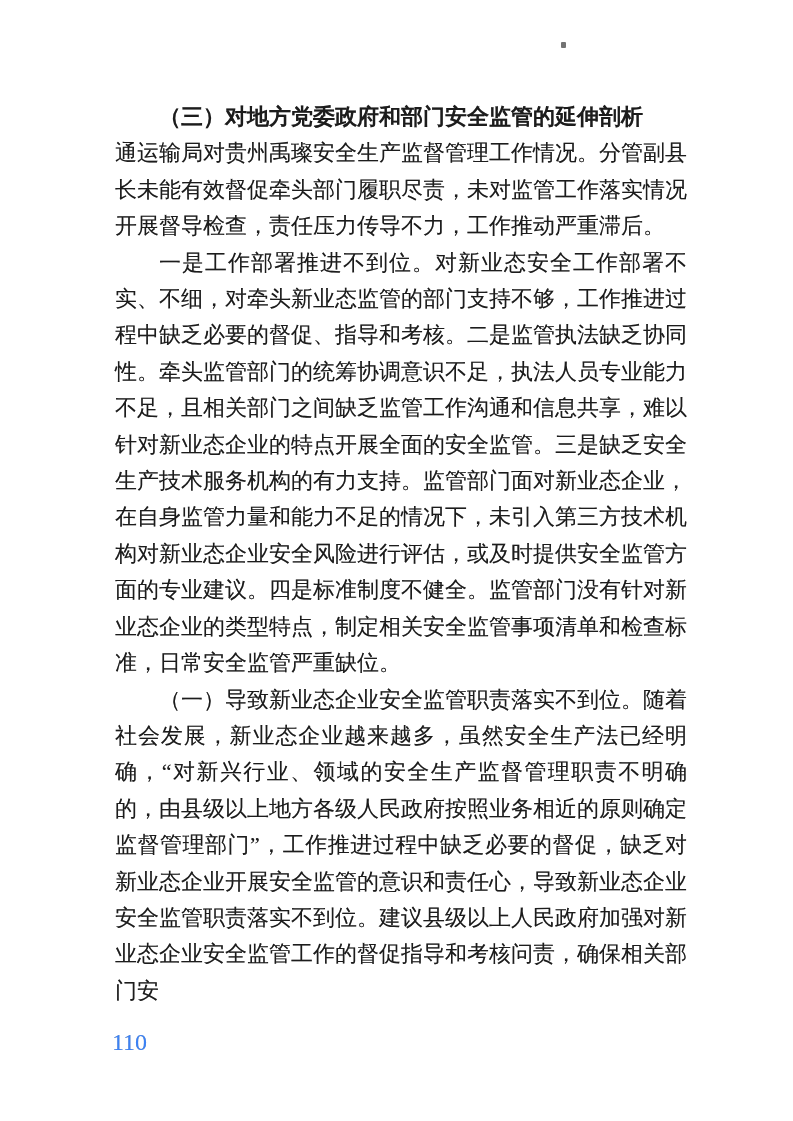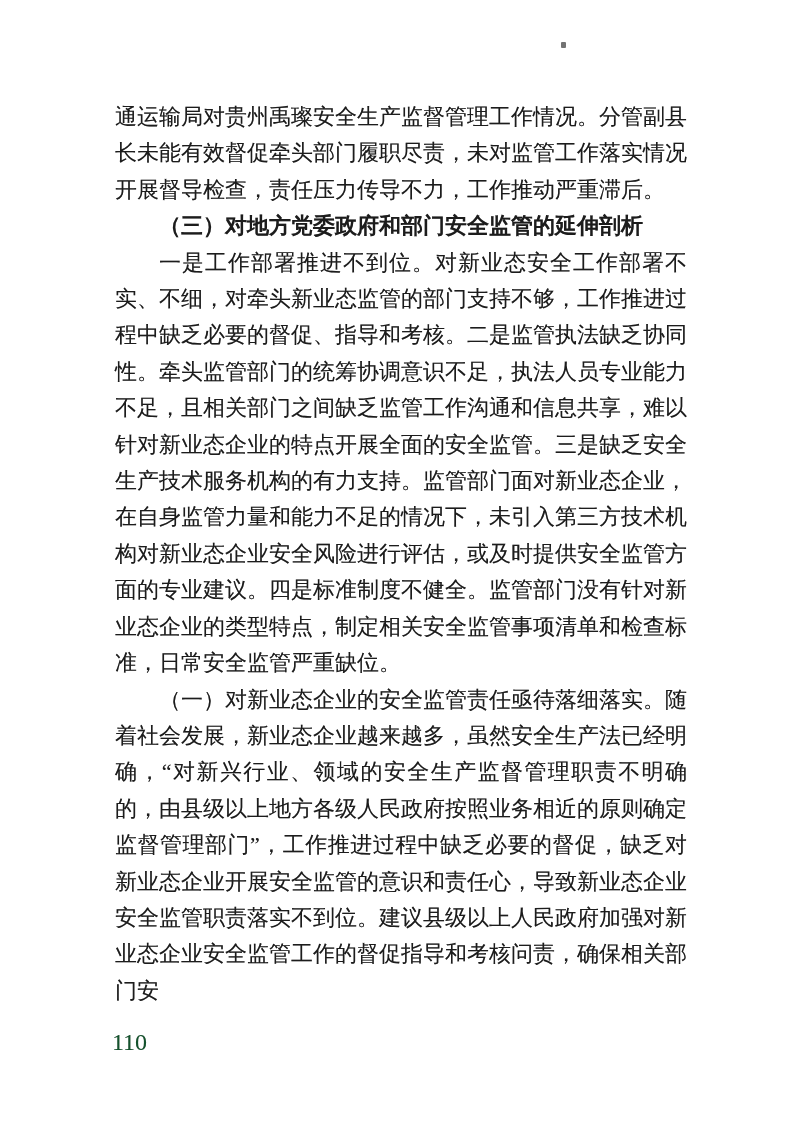--- a/index.html
+++ b/index.html
@@ -39,21 +39,21 @@
     font-weight: bold;
     font-family: "Liberation Sans", "DejaVu Sans", sans-serif;
     letter-spacing: 1px;
   }
   .page-number {
     position: absolute;
     left: 112px;
     top: 1028px;
     font-size: 24px;
     line-height: 28px;
-    color: #14532d;
+    color: #3b82f6;
     font-family: "Liberation Serif", "DejaVu Serif", serif;
     text-shadow: 0 0 0.4px rgba(40,40,40,0.4);
   }
   .speck {
     position: absolute;
     left: 561px;
     top: 42px;
     width: 5px;
     height: 6px;
     background: #5a5a5a;
@@ -63,26 +63,26 @@
 </style>
 </head>
 <body>
 
 <div class="page">
 
   <span class="speck"></span>
 
   <div class="doc">
 
+    <p class="para indent heading-kai"><span>（三）对地方党委政府和部门安全监管的延伸剖析</span></p>
+
     <p class="para"><span>通运输局对贵州禹璨安全生产监督管理工作情况。分管副县长未能有效督促牵头部门履职尽责，未对监管工作落实情况开展督导检查，责任压力传导不力，工作推动严重滞后。</span></p>
-
-    <p class="para indent heading-kai"><span>（三）对地方党委政府和部门安全监管的延伸剖析</span></p>
 
     <p class="para indent"><span class="seg-bold">一是</span><span>工作部署推进不到位。对新业态安全工作部署不实、不细，对牵头新业态监管的部门支持不够，工作推进过程中缺乏必要的督促、指导和考核。</span><span class="seg-bold">二是</span><span>监管执法缺乏协同性。牵头监管部门的统筹协调意识不足，执法人员专业能力不足，且相关部门之间缺乏监管工作沟通和信息共享，难以针对新业态企业的特点开展全面的安全监管。</span><span class="seg-bold">三是</span><span>缺乏安全生产技术服务机构的有力支持。监管部门面对新业态企业，在自身监管力量和能力不足的情况下，未引入第三方技术机构对新业态企业安全风险进行评估，或及时提供安全监管方面的专业建议。</span><span class="seg-bold">四是</span><span>标准制度不健全。监管部门没有针对新业态企业的类型特点，制定相关安全监管事项清单和检查标准，日常安全监管严重缺位。</span></p>
 
 
-    <p class="para indent"><span class="seg-bold">（一）对新业态企业的安全监管责任亟待落细落实。</span><span>随着社会发展，新业态企业越来越多，虽然安全生产法已经明确，“对新兴行业、领域的安全生产监督管理职责不明确的，由县级以上地方各级人民政府按照业务相近的原则确定监督管理部门”，工作推进过程中缺乏必要的督促，缺乏对新业态企业开展安全监管的意识和责任心，导致新业态企业安全监管职责落实不到位。建议县级以上人民政府加强对新业态企业安全监管工作的督促指导和考核问责，确保相关部门安</span></p>
+    <p class="para indent"><span class="seg-bold">（一）导致新业态企业安全监管职责落实不到位。</span><span>随着社会发展，新业态企业越来越多，虽然安全生产法已经明确，“对新兴行业、领域的安全生产监督管理职责不明确的，由县级以上地方各级人民政府按照业务相近的原则确定监督管理部门”，工作推进过程中缺乏必要的督促，缺乏对新业态企业开展安全监管的意识和责任心，导致新业态企业安全监管职责落实不到位。建议县级以上人民政府加强对新业态企业安全监管工作的督促指导和考核问责，确保相关部门安</span></p>
 
   </div>
 
   <div class="page-number">110</div>
 
 </div>
 
 </body></html>

